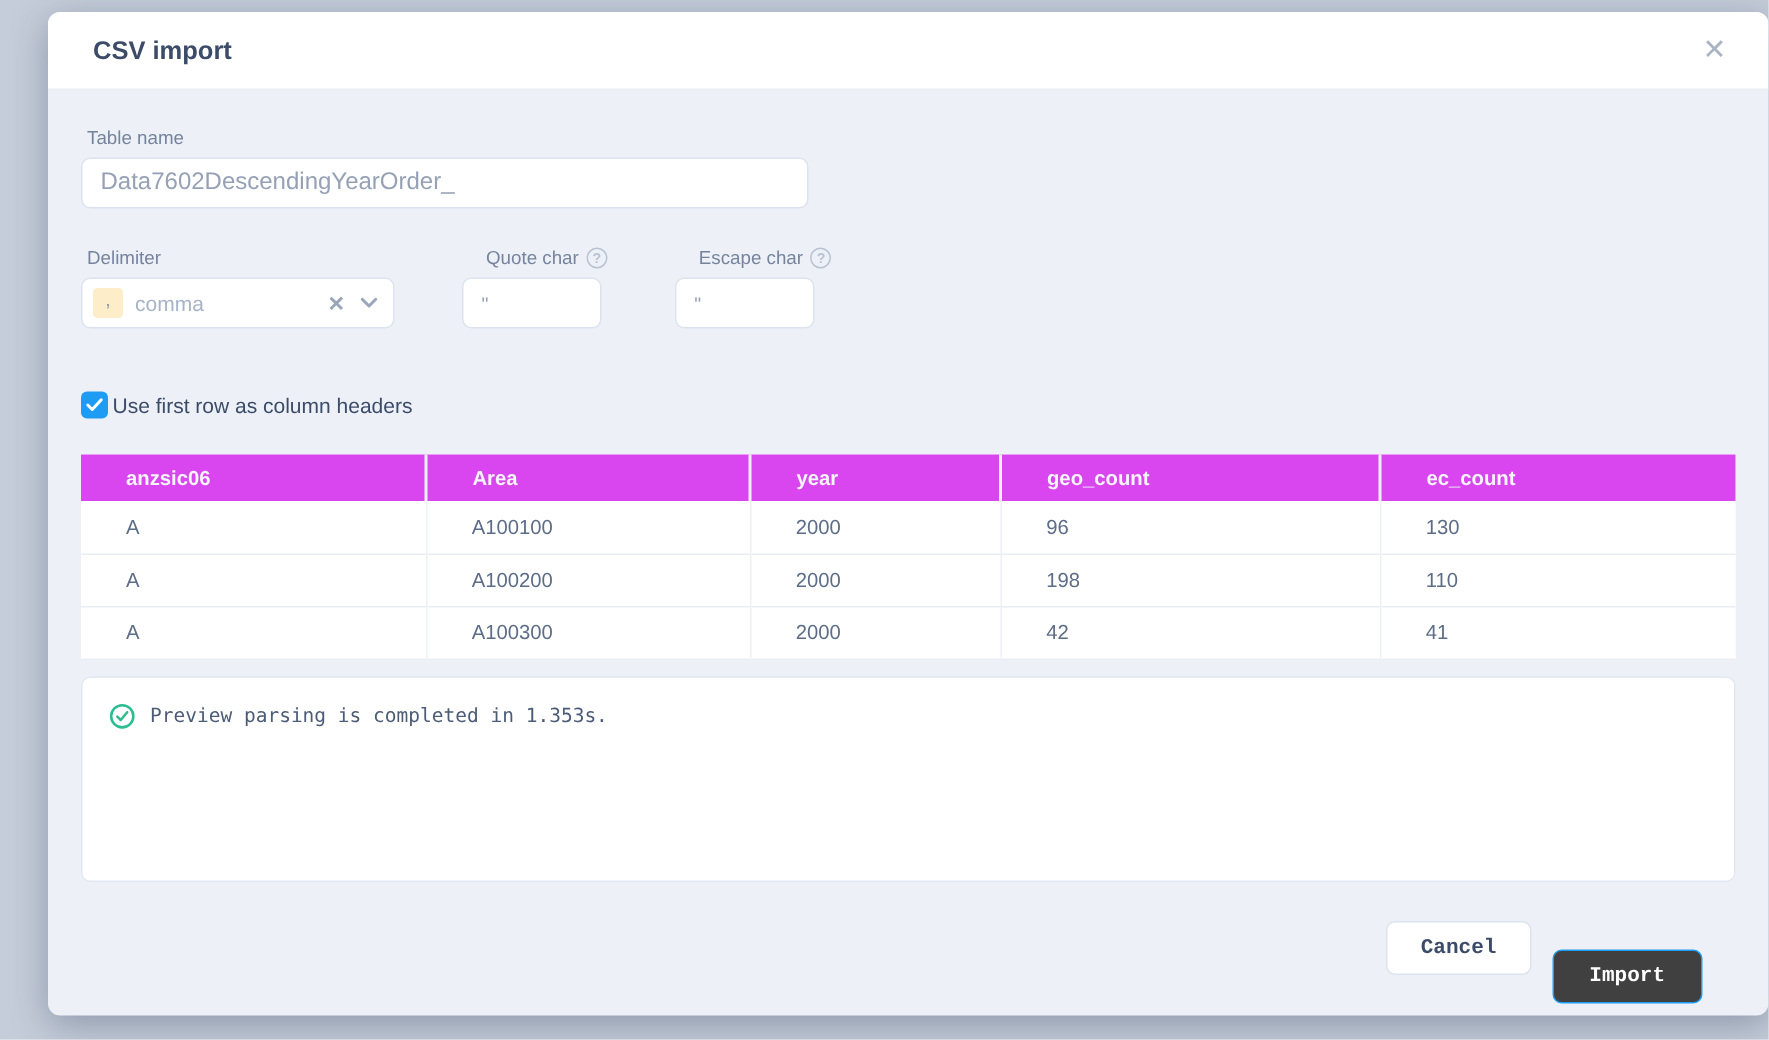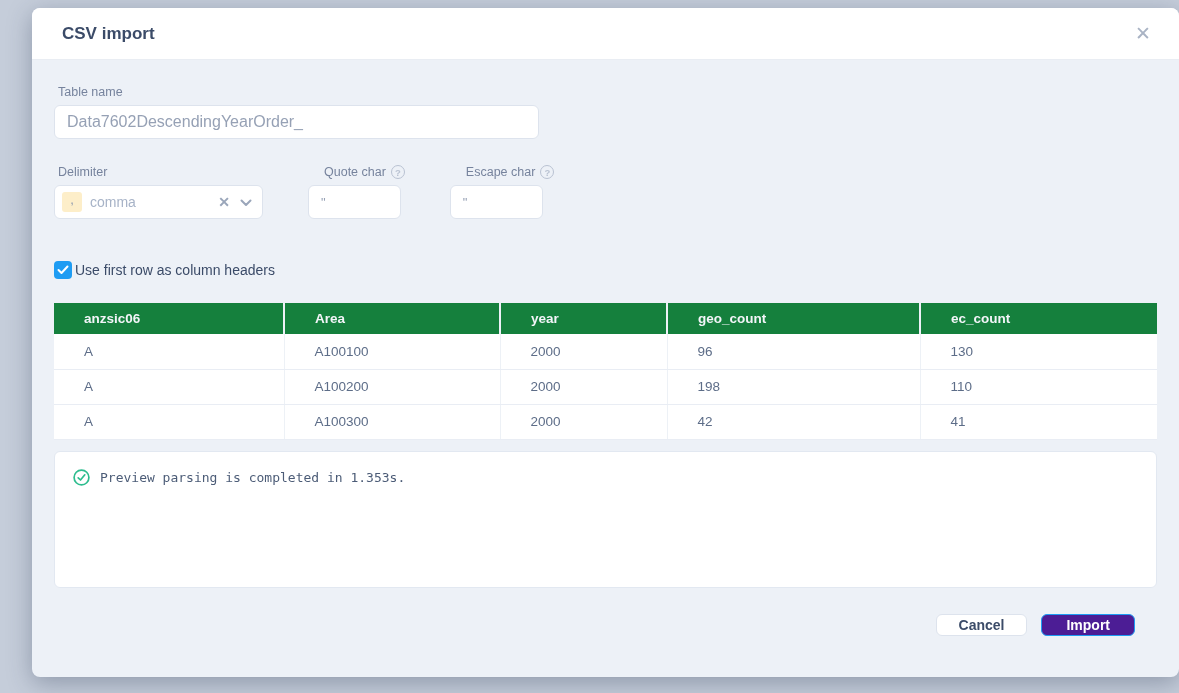--- a/index.html
+++ b/index.html
@@ -154,21 +154,21 @@
 
   
   .preview-table {
     margin-top: 24px;
     width: 1103px;
     border-collapse: collapse;
     table-layout: fixed;
     background: #ffffff;
   }
   .preview-table th {
-    background: #15803d;
+    background: #d946ef;
     color: #f3f5f9;
     font-size: 13.5px;
     font-weight: bold;
     text-align: left;
     height: 31px;
     padding: 0 0 0 30px;
     border-left: 2px solid #edf1f7;
   }
   .preview-table th:first-child { border-left: none; }
   .preview-table td {
@@ -217,41 +217,42 @@
 
   
   .modal-footer {
     display: flex;
     justify-content: flex-end;
     gap: 14px;
     padding: 0 22px;
     margin-top: 26px;
   }
   .btn {
-    height: 22px;
+    height: 36px;
     border-radius: 6px;
-    font-family: Liberation Sans, sans-serif;
+    font-family: Liberation Mono, monospace;
     font-size: 14px;
     font-weight: bold;
     cursor: pointer;
     display: inline-flex;
     align-items: center;
     justify-content: center;
   }
   .btn-cancel {
     background: #ffffff;
     border: 1px solid #dde3ed;
     color: #3b4b68;
     padding: 0 22px;
   }
   .btn-import {
-    background: #4c1d95;
+    background: #404040;
     border: 1px solid #1e9cf3;
     color: #ffffff;
     padding: 0 24px;
+    margin-top: 19px;
   }
 </style>
 </head>
 <body>
 
 <div class="stage">
   <div class="modal">
 
     <div class="modal-header">
       <div class="modal-title">CSV import</div>

